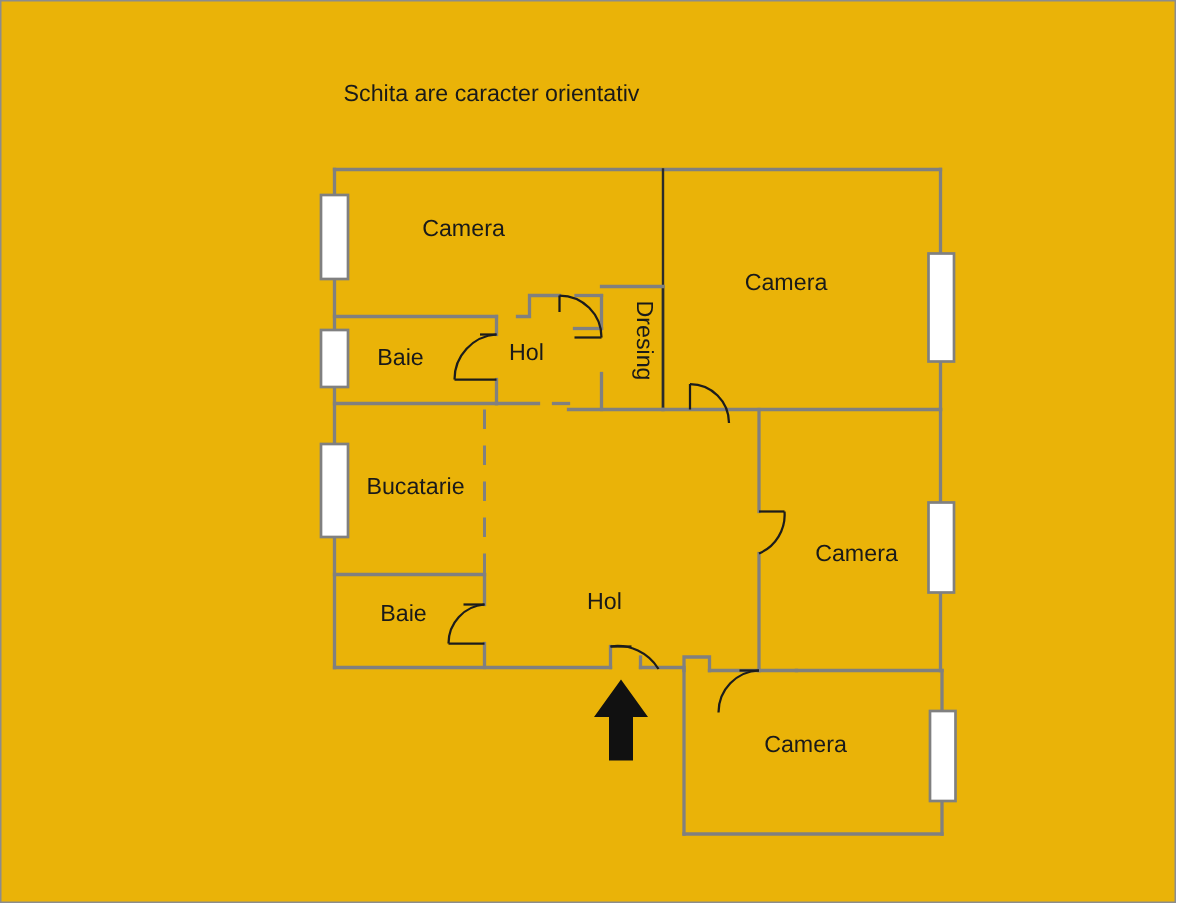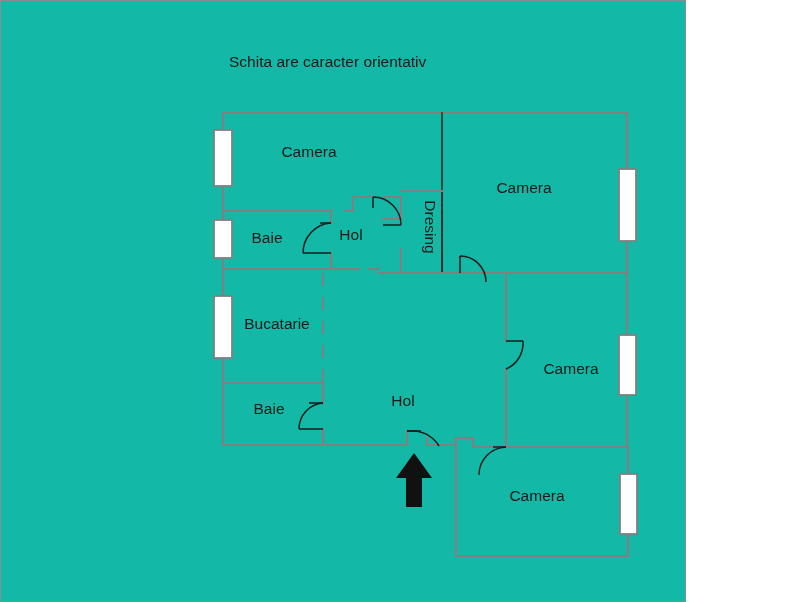--- a/index.html
+++ b/index.html
@@ -8,25 +8,25 @@
     background: #ffffff;
   }
   body {
     width: 802px;
     height: 602px;
     font-family: "Liberation Sans", sans-serif;
     overflow: hidden;
   }
   #page {
     position: relative;
-    width: 686px;
+    width: 784px;
     height: 602px;
     box-sizing: border-box;
     border: 1px solid #8c8c8c;
-    background: #14b8a6;
+    background: #eab308;
   }
   #plan-svg {
     display: block;
     width: 800px;
     height: 600px;
   }
   .wall {
     stroke: #808080;
     stroke-width: 2.2;
     fill: none;

